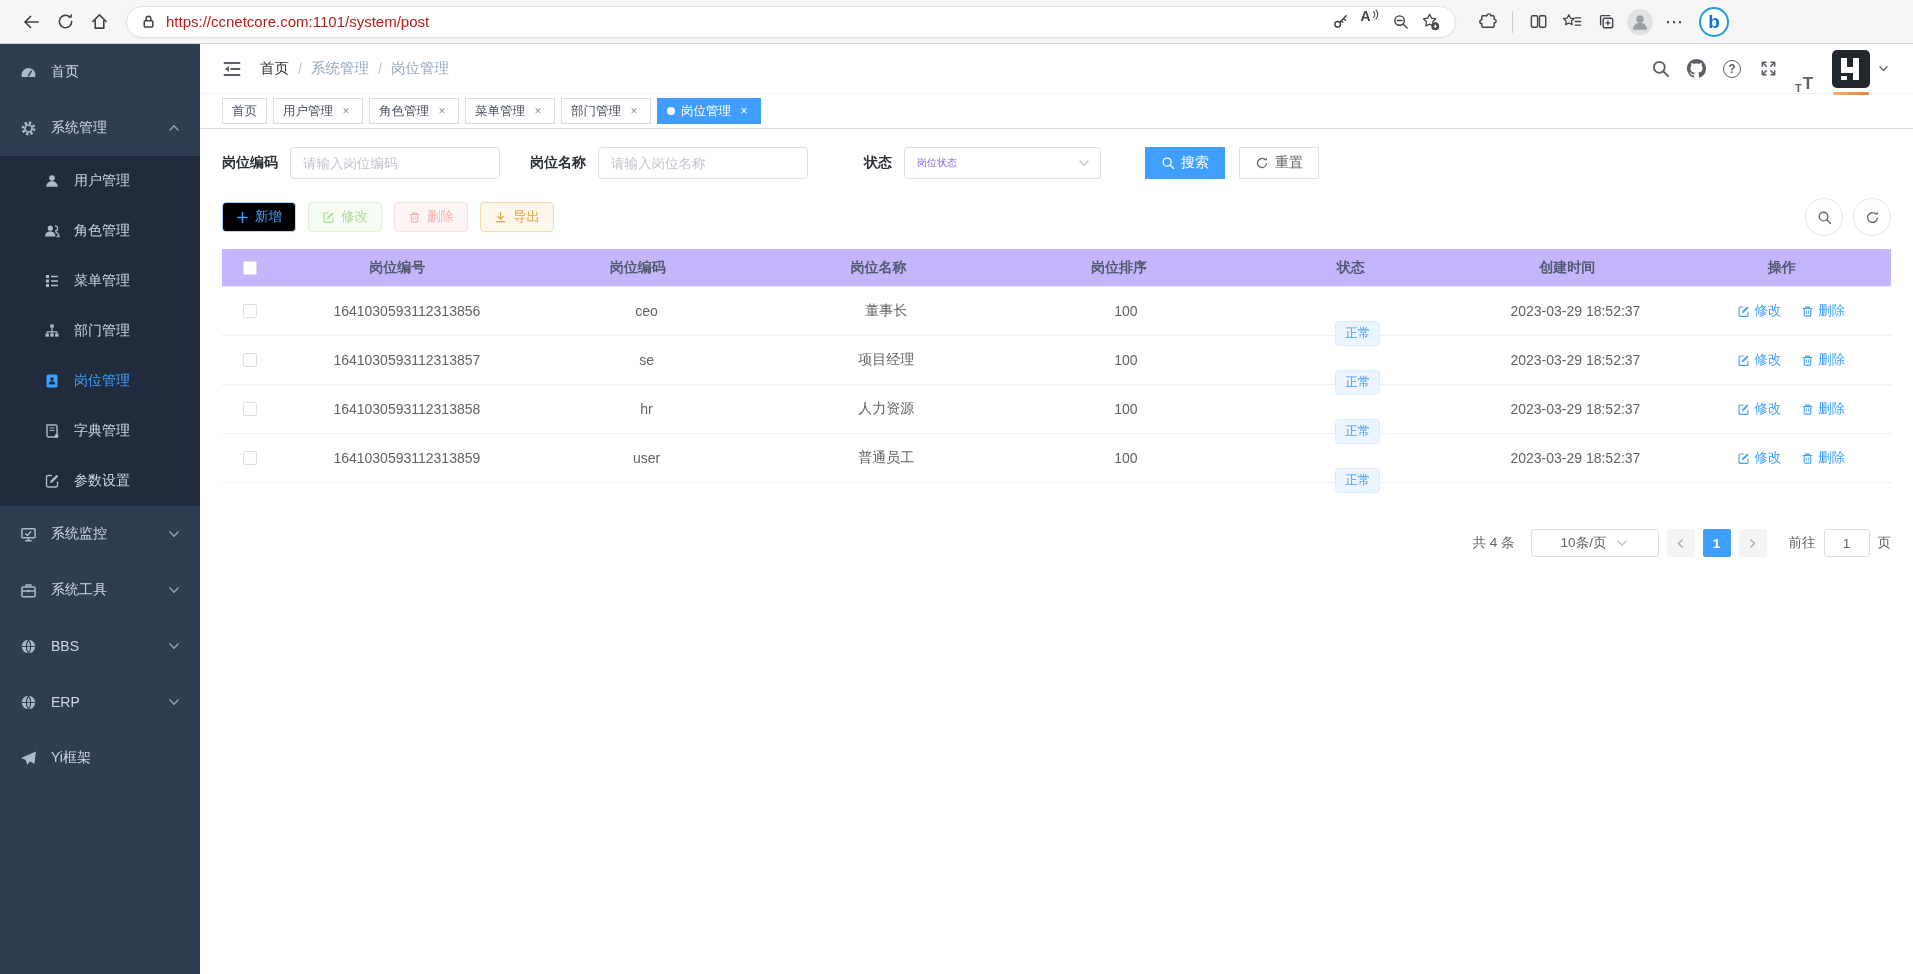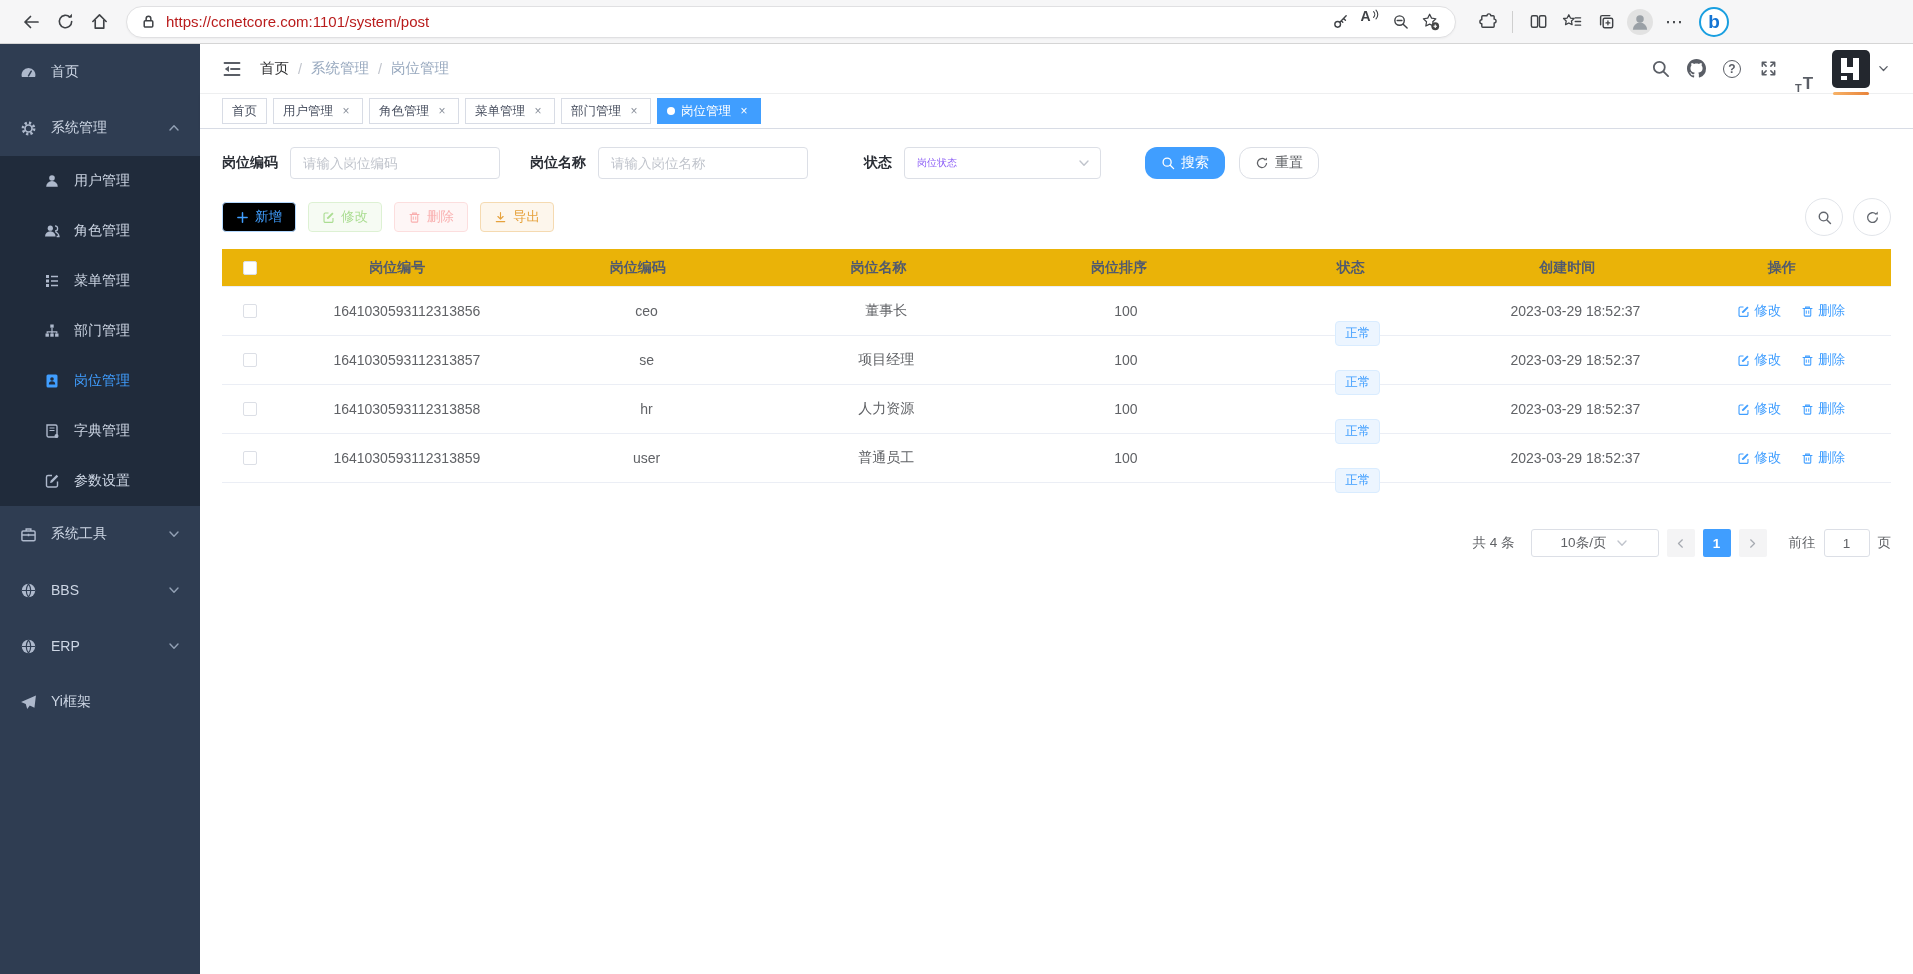--- a/index.html
+++ b/index.html
@@ -88,21 +88,21 @@
   .filters { display:flex; align-items:center; height:32px; }
   .f-label { font-size:14px; font-weight:bold; color:#2b2f36; margin-right:12px; white-space:nowrap; }
   .f-input { width:210px; height:32px; border:1px solid #dcdfe6; border-radius:4px; padding:0 12px;
     font-size:13.5px; color:#606266; outline:none; font-family:inherit; }
   .f-input::placeholder { color:#c0c4cc; }
   .gap1 { margin-left:30px; } .gap2 { margin-left:56px; }
   .f-select { width:197px; height:32px; border:1px solid #dcdfe6; border-radius:4px; padding:0 10px 0 12px;
     display:flex; align-items:center; cursor:pointer; background:#fff; }
   .f-select .ph { flex:1; font-size:10px; color:#8b5cf6; }
   .f-select .chev { color:#c0c4cc; }
-  .btn { height:32px; border-radius:12px; display:inline-flex; align-items:center; padding:0 15px;
+  .btn { height:32px; border-radius:0; display:inline-flex; align-items:center; padding:0 15px;
     font-size:14px; cursor:pointer; border:1px solid transparent; white-space:nowrap; }
   .btn svg { width:14px; height:14px; margin-right:6px; }
   .btn-search { background:#409eff; color:#fff; margin-left:44px; }
   .btn-reset { background:#fff; color:#606266; border-color:#dcdfe6; margin-left:14px; }
 
   .toolbar { display:flex; align-items:center; margin-top:19px; }
   .pbtn { height:30px; border-radius:4px; display:inline-flex; align-items:center; padding:0 13px;
     font-size:13.5px; cursor:pointer; border:1px solid; margin-right:12px; }
   .pbtn svg { width:13px; height:13px; margin-right:6px; }
   .pb-blue   { color:#409eff; background:#000000; border-color:#b3d8ff; }
@@ -110,21 +110,21 @@
   .pb-red    { color:#f56c6c; background:#fef0f0; border-color:#fbc4c4; opacity:.55; cursor:not-allowed; }
   .pb-orange { color:#e6a23c; background:#fdf6ec; border-color:#f5dab1; }
   .tool-right { margin-left:auto; display:flex; align-items:center; }
   .cbtn { width:38px; height:38px; border-radius:50%; border:1px solid #e2e5ea; background:#fff;
     color:#63676e; display:flex; align-items:center; justify-content:center; cursor:pointer; margin-left:10px; }
   .cbtn svg { width:15px; height:15px; }
 
   
   .table { margin-top:13px; font-size:14px; color:#606266; }
   .tr { display:flex; align-items:center; border-bottom:1px solid #ebeef5; }
-  .tr.th { height:38px; background:#eab308; color:#515a6e; font-weight:bold; }
+  .tr.th { height:38px; background:#c4b5fd; color:#515a6e; font-weight:bold; }
   .tr.row { height:49px;gap:20px; }
   .td { display:flex; align-items:center; justify-content:center; text-align:center; min-width:0; }
   .cb { width:55px; flex:none; }
   .c1 { flex:1.1; } .c2 { flex:1.1; } .c3 { flex:1.1; } .c4 { flex:1.1; }
   .c5 { flex:1.02; } .c6 { flex:.96; } .c7 { flex:1; }
   .checkbox { width:14px; height:14px; border:1px solid #dcdfe6; border-radius:2px; background:#fff; cursor:pointer; }
   .badge { background:#ecf5ff; border:1px solid #d9ecff; color:#409eff; font-size:12.5px;
     padding:3px 9px; border-radius:4px;margin-top:44px; }
   .op { color:#409eff; font-size:13.5px; display:inline-flex; align-items:center; cursor:pointer; margin:0 10px; }
   .op svg { width:13px; height:13px; margin-right:4px; }
@@ -450,20 +450,29 @@
             <use href="#i-book"></use>
           </svg>
         <span class="txt">字典管理</span>
       </div>
       <div class="s-item">
         <svg class="mi">
             <use href="#i-editsq"></use>
           </svg>
         <span class="txt">参数设置</span>
       </div>
+    </div>
+    <div class="m-item">
+      <svg class="mi">
+          <use href="#i-monitor"></use>
+        </svg>
+      <span class="txt">系统监控</span>
+      <svg class="chev">
+          <use href="#i-chevdown"></use>
+        </svg>
     </div>
     <div class="m-item">
       <svg class="mi">
           <use href="#i-toolbox"></use>
         </svg>
       <span class="txt">系统工具</span>
       <svg class="chev">
           <use href="#i-chevdown"></use>
         </svg>
     </div>

